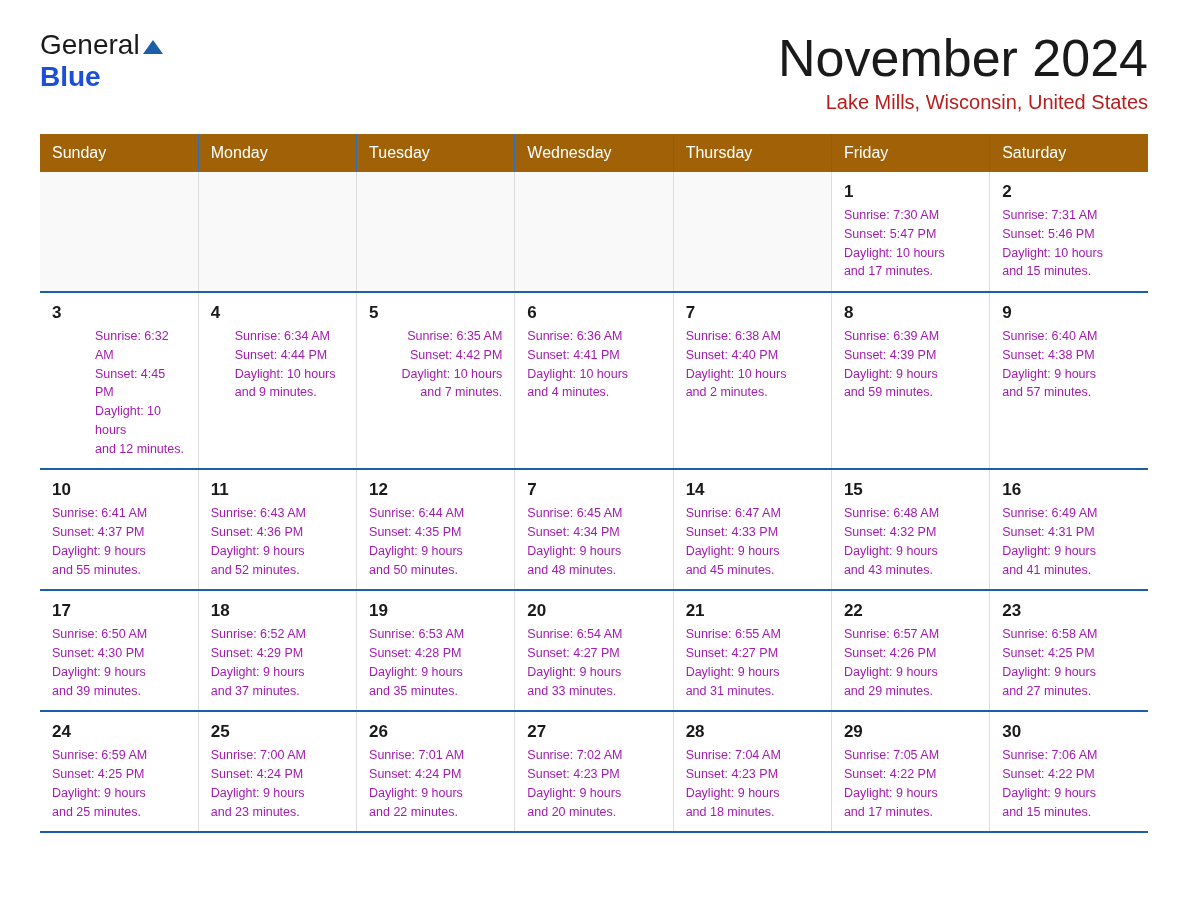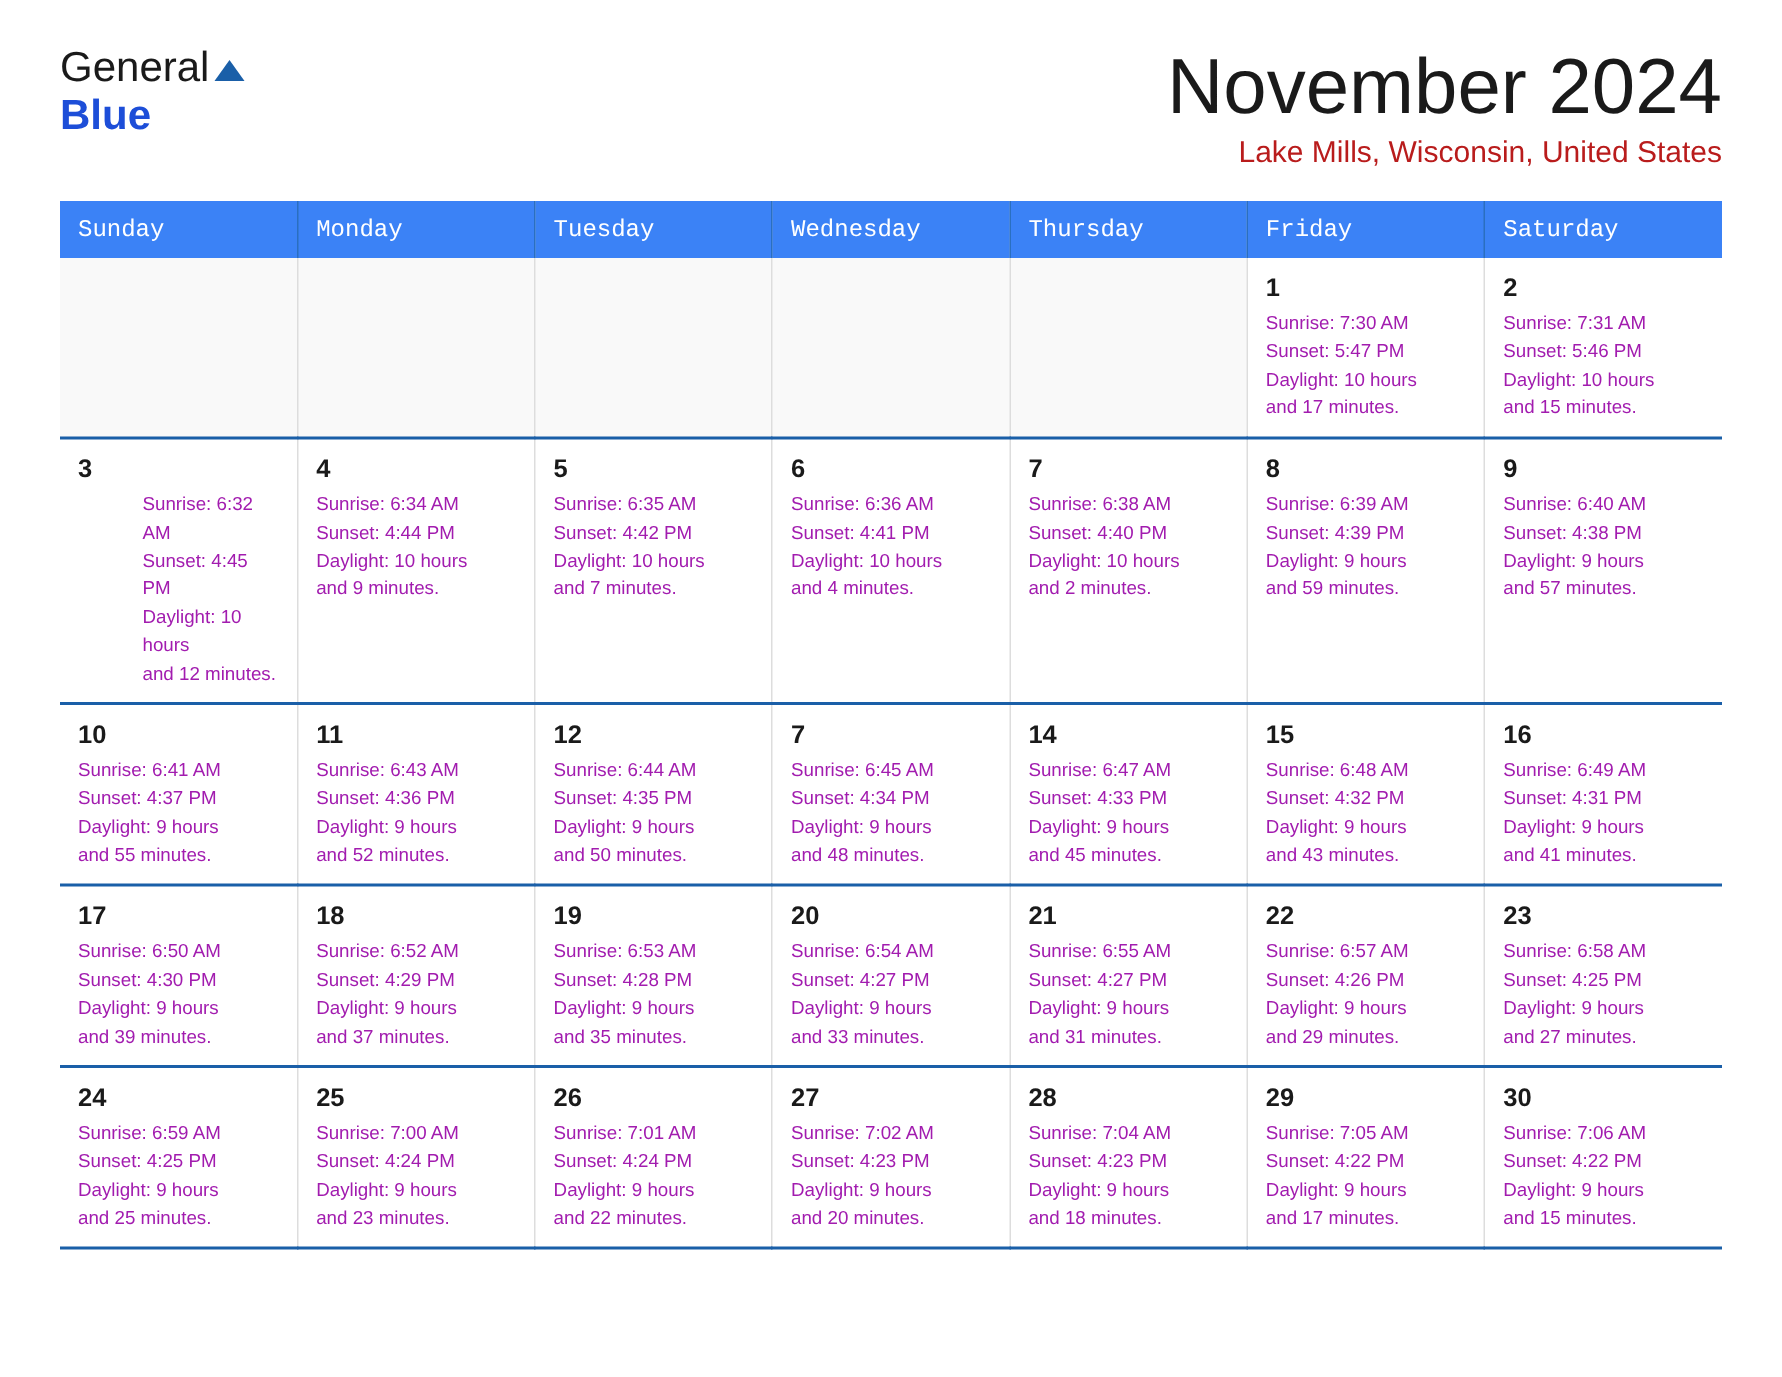--- a/index.html
+++ b/index.html
@@ -45,22 +45,21 @@
     .location-title {
       font-size: 20px;
       color: #b91c1c;
       margin-top: 4px;
     }
     .calendar {
       width: 100%;
       border-collapse: collapse;
     }
     .calendar thead tr {
-      background-color: #3b82f6;
-      font-family: Liberation Mono, monospace;
+      background-color: #a16207;
     }
     .calendar thead th {
       color: #fff;
       padding: 10px 12px;
       text-align: left;
       font-size: 16px;
       font-weight: normal;
       border-right: 1px solid #2a6fc0;
     }
     .calendar thead th:last-child {
@@ -149,28 +148,28 @@
       <tr>
         <td>
           <div class="day-number">3</div>
           <div class="day-info" style="white-space: pre-line; margin-left: 43px;">Sunrise: 6:32 AM
 Sunset: 4:45 PM
 Daylight: 10 hours
 and 12 minutes.</div>
         </td>
         <td>
           <div class="day-number">4</div>
-          <div class="day-info" style="white-space: pre-line;">Sunrise: 6:34 AM
+          <div class="day-info" style="white-space: pre-line; margin-left: 24px;">Sunrise: 6:34 AM
 Sunset: 4:44 PM
 Daylight: 10 hours
 and 9 minutes.</div>
         </td>
         <td>
           <div class="day-number">5</div>
-          <div class="day-info" style="white-space: pre-line;">Sunrise: 6:35 AM
+          <div class="day-info" style="white-space: pre-line; text-align: right;">Sunrise: 6:35 AM
 Sunset: 4:42 PM
 Daylight: 10 hours
 and 7 minutes.</div>
         </td>
         <td>
           <div class="day-number">6</div>
           <div class="day-info" style="white-space: pre-line;">Sunrise: 6:36 AM
 Sunset: 4:41 PM
 Daylight: 10 hours
 and 4 minutes.</div>

